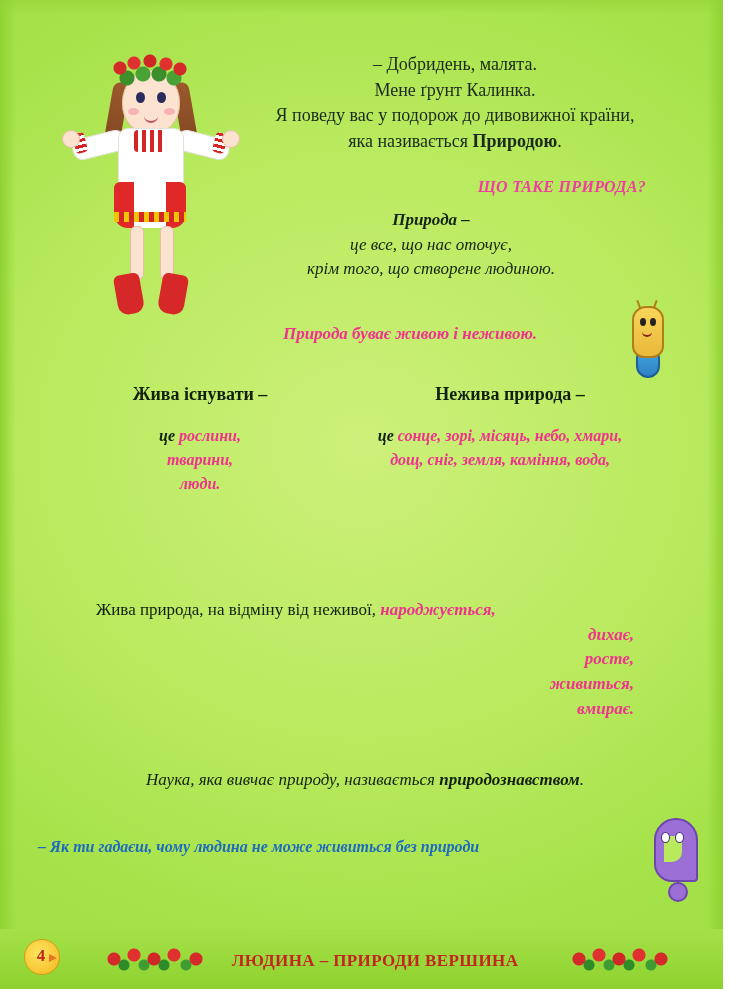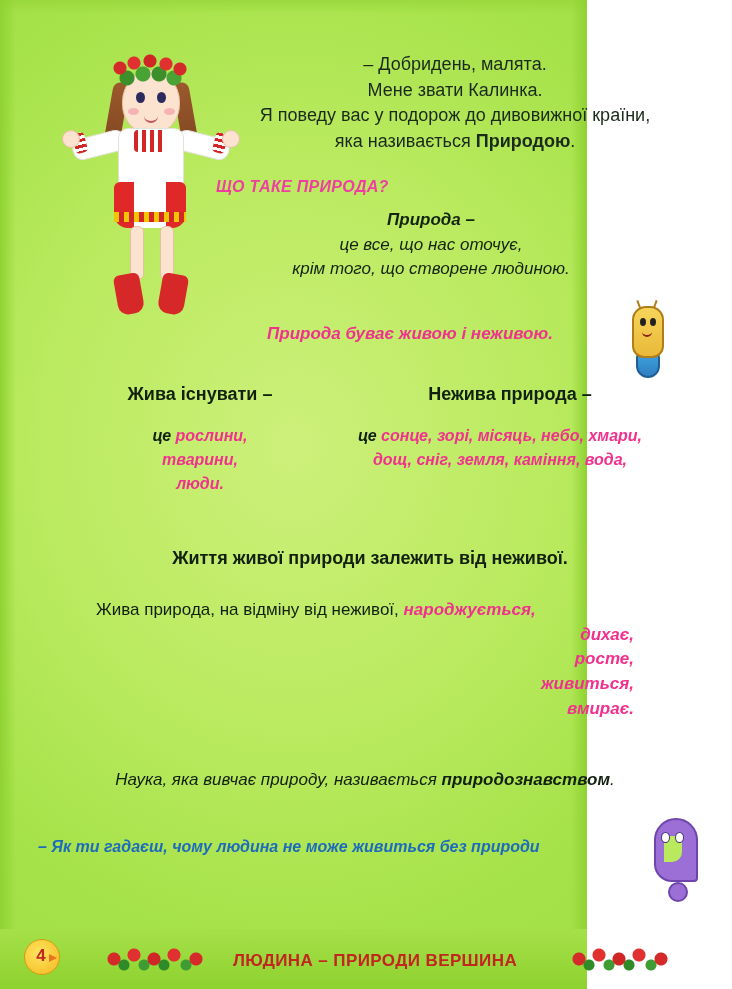--- a/index.html
+++ b/index.html
@@ -7,26 +7,27 @@
     padding: 0;
   }
   body {
     width: 732px;
     height: 989px;
     font-family: "Liberation Sans", sans-serif;
     overflow: hidden;
   }
   #page {
     position: relative;
-    width: 587px;
+    width: 723px;
     height: 989px;
     background:
       radial-gradient(ellipse 120% 80% at 50% 45%, #cdf07a 0%, #b9ea5e 38%, #a6e24a 62%, #9bdd3e 100%),
       linear-gradient(180deg, #bfee6a 0%, #aee455 50%, #a3dd45 100%);
     box-sizing: border-box;
+    font-family: Liberation Serif, serif;
   }
   .edge-left {
     position: absolute;
     left: 0; top: 0; bottom: 0;
     width: 16px;
     background: linear-gradient(90deg, #8fd232 0%, rgba(143,210,50,0) 100%);
   }
   .edge-right {
     position: absolute;
     right: 0; top: 0; bottom: 0;
@@ -190,21 +191,21 @@
     font-size: 18px;
     color: #1b2a1b;
     line-height: 1.42;
   }
   .intro b { font-weight: bold; }
 
   .q-title {
     position: absolute;
     left: 216px; top: 178px;
     width: 430px;
-    text-align: left;
+    text-align: right;
     font-size: 16px;
     font-style: italic;
     font-weight: bold;
     color: #ef3da0;
     letter-spacing: .3px;
   }
   .def {
     position: absolute;
     left: 206px; top: 208px;
     width: 450px;
@@ -483,21 +484,21 @@
     <div class="g-apron-mid"></div>
     <div class="g-apron-band"></div>
     <div class="g-leg-l"></div>
     <div class="g-leg-r"></div>
     <div class="g-boot-l"></div>
     <div class="g-boot-r"></div>
   </div>
 
   <div class="intro">
     <div>– Добридень, малята.</div>
-    <div>Мене звати Калинка.</div>
+    <div>Мене ґрунт Калинка.</div>
     <div>Я поведу вас у подорож до дивовижної країни,</div>
     <div>
       <span>яка називається </span><b>Природою</b><span>.</span>
     </div>
   </div>
 
   <div class="q-title">ЩО ТАКЕ ПРИРОДА?</div>
 
   <div class="def">
     <div class="lead">Природа –</div>
@@ -530,21 +531,20 @@
   </div>
 
   <div class="col-right-body">
     <div>
       <span class="plain-ce">це</span>
       <span class="pink">сонце, зорі, місяць, небо, хмари,</span>
     </div>
     <div class="pink">дощ, сніг, земля, каміння, вода,</div>
   </div>
 
-  <div class="statement">Життя живої природи залежить від неживої.</div>
 
   <div class="compare">
     <span class="row1">
       <span>Жива природа, на відміну від неживої,</span>
       <span class="infl">народжується,</span>
     </span>
     <span class="stack">дихає,</span>
     <span class="stack">росте,</span>
     <span class="stack">живиться,</span>
     <span class="stack">вмирає.</span>

